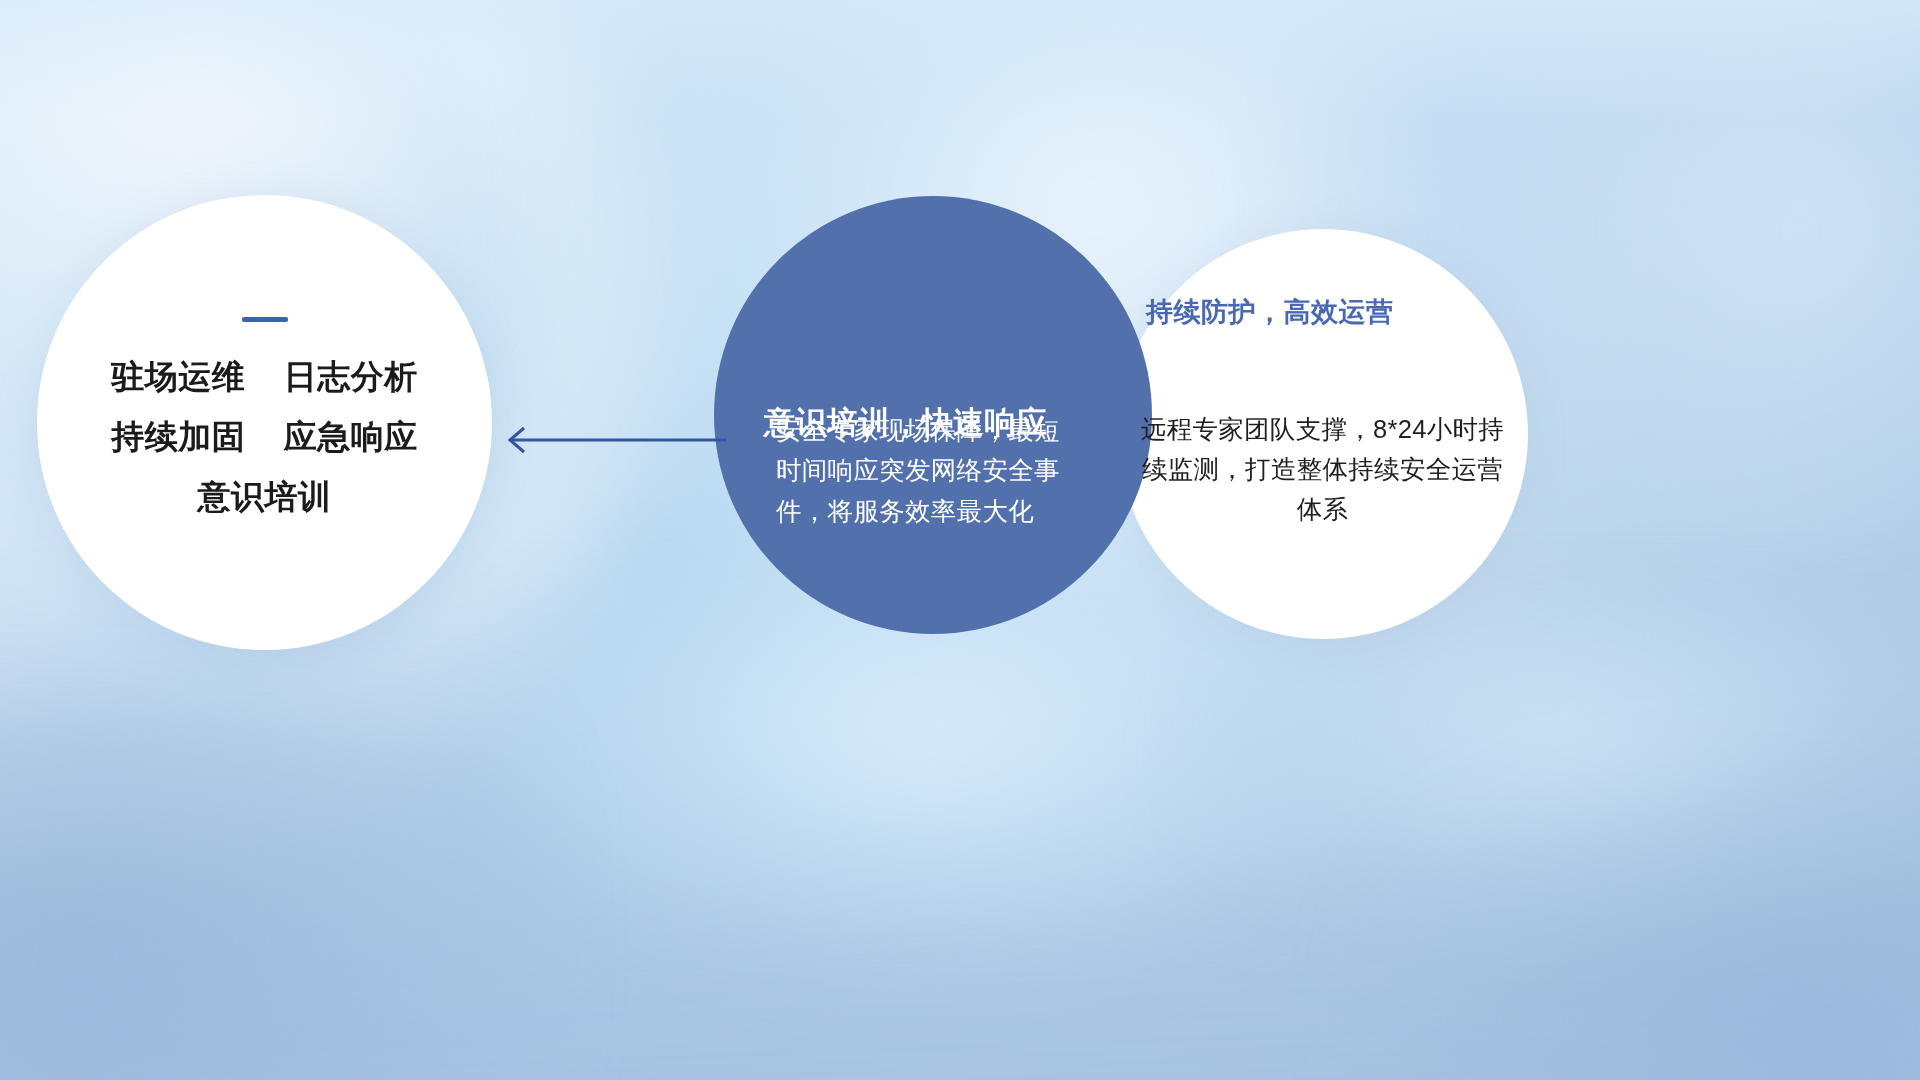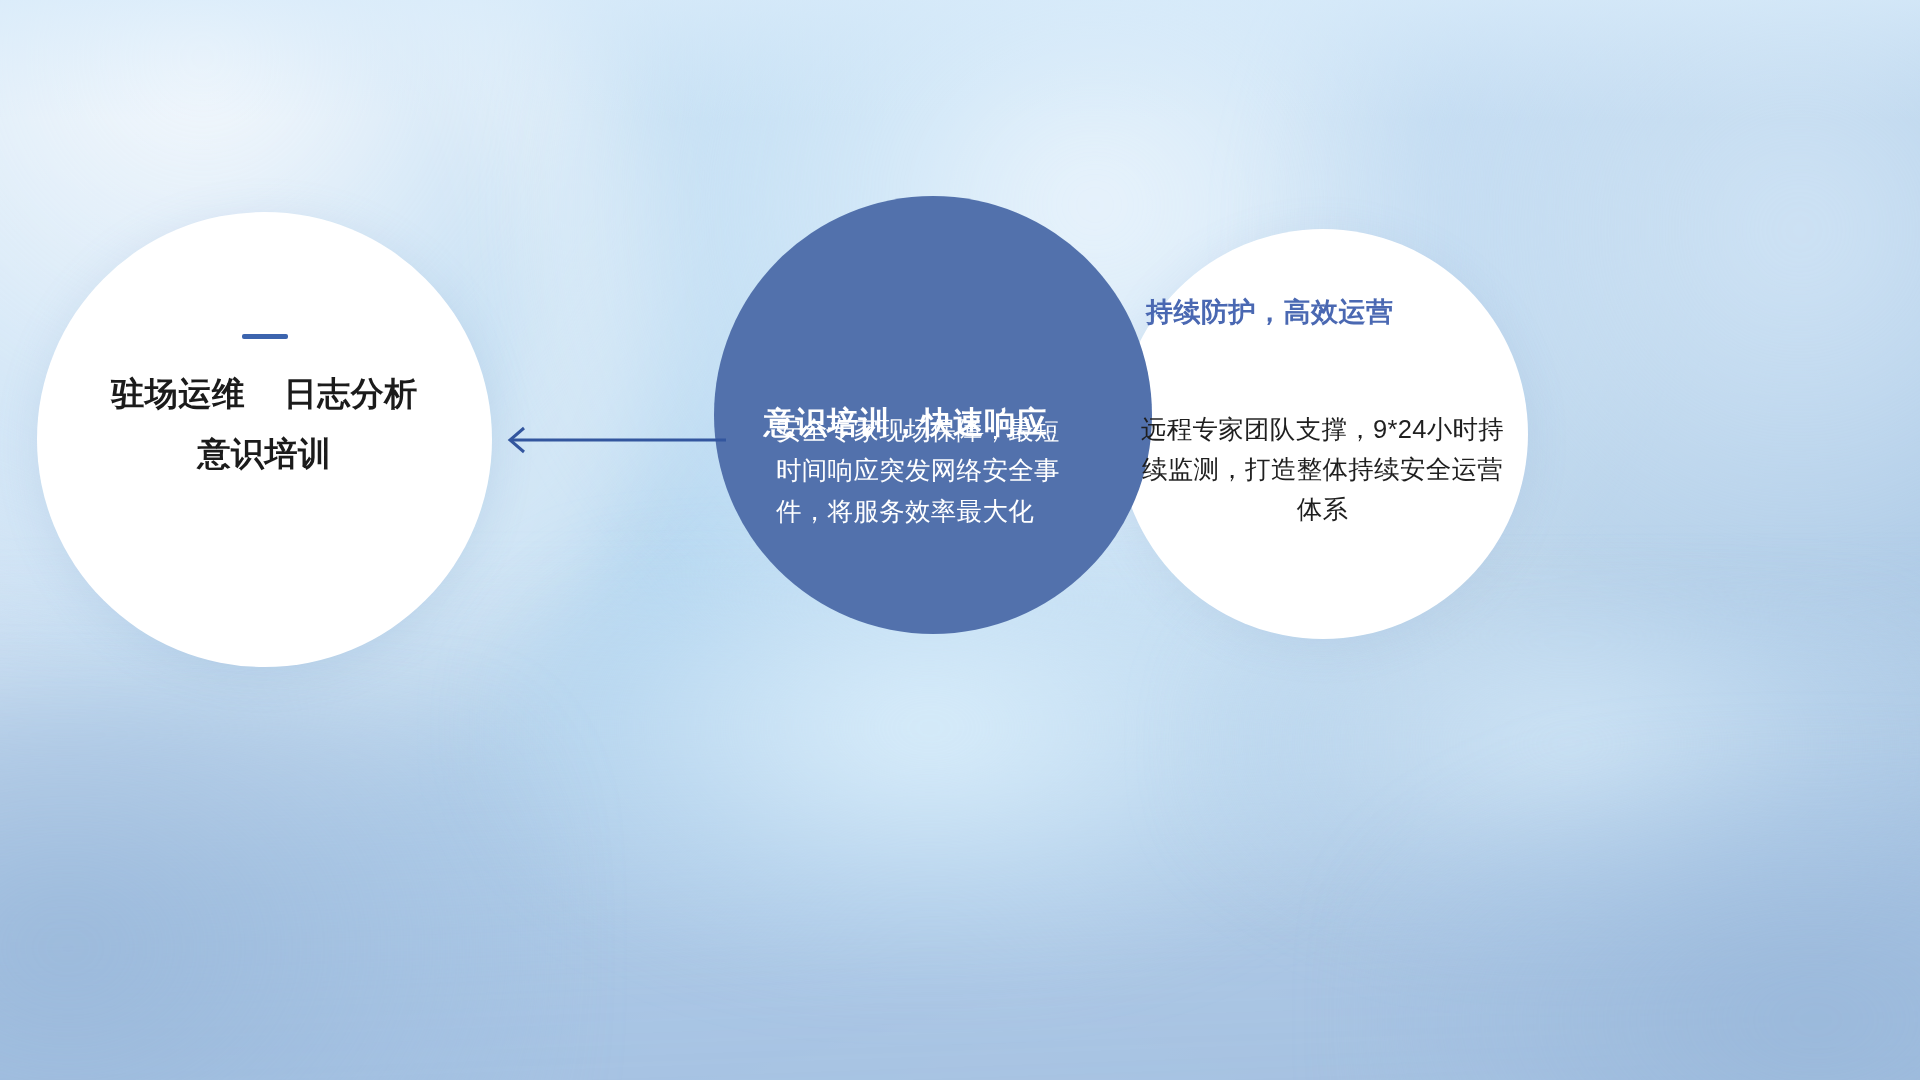--- a/index.html
+++ b/index.html
@@ -78,21 +78,21 @@
   }
   .bg-topline {
     position:absolute; left:0; top:0; width:100%; height:120px;
     background:linear-gradient(180deg, rgba(216,235,250,.75) 0%, rgba(216,235,250,0) 100%);
   }
 
   
   .circle { position:absolute; border-radius:50%; }
 
   #circle-left {
-    left:37px; top:212px; width:455px; height:455px;
+    left:37px; top:195px; width:455px; height:455px;
     background:#ffffff;
     box-shadow:0 6px 44px rgba(120,150,190,.16);
     display:flex; flex-direction:column; align-items:center; justify-content:flex-start;
   }
   #divider-dash {
     width:46px; height:5px; border-radius:2px;
     background:#3C64AE;
     margin-top:122px;
   }
   .left-lines { margin-top:38px; width:100%; text-align:center; }
@@ -162,20 +162,21 @@
   <div class="bg-sheen-2"></div>
   <div class="bg-corner-bl"></div>
   <div class="bg-corner-br"></div>
   <div class="bg-topline"></div>
 </div>
 
 <div id="circle-left" class="circle">
   <div id="divider-dash" style="background: rgb(60, 100, 174);"></div>
   <div class="left-lines">
     <div class="left-line">驻场运维    日志分析</div>
+    <div class="left-line">持续加固    应急响应</div>
     <div class="left-line">意识培训</div>
   </div>
 </div>
 
 <div id="arrow">
   <svg width="236" height="44" viewBox="0 0 236 44" xmlns="http://www.w3.org/2000/svg">
     <line x1="22" y1="22" x2="236" y2="22" stroke="#33569E" stroke-width="3"></line>
     <polyline points="34,10 20,22 34,34" fill="none" stroke="#33569E" stroke-width="3" stroke-linejoin="miter" stroke-linecap="butt"></polyline>
   </svg>
 </div>
@@ -183,13 +184,13 @@
 <div id="circle-right" class="circle"></div>
 
 <div id="circle-blue" class="circle" style="background: rgb(82, 113, 172);">
   <div id="circle-blue-inner">
     <div id="blue-title">意识培训，快速响应</div>
     <div id="blue-body">安全专家现场保障，最短时间响应突发网络安全事件，将服务效率最大化</div>
   </div>
 </div>
 
 <div id="right-title" style="color: rgb(74, 104, 178);">持续防护，高效运营</div>
-<div id="right-body">远程专家团队支撑，9*24小时持续监测，打造整体持续安全运营体系</div>
+<div id="right-body">远程专家团队支撑，8*24小时持续监测，打造整体持续安全运营体系</div>
 
 </body></html>

